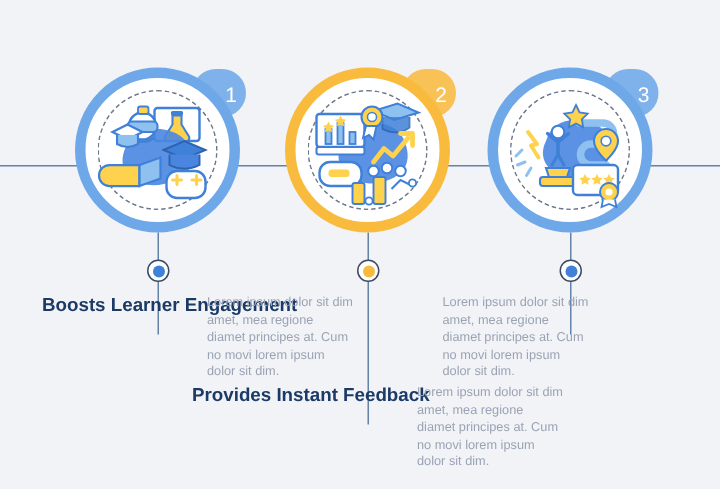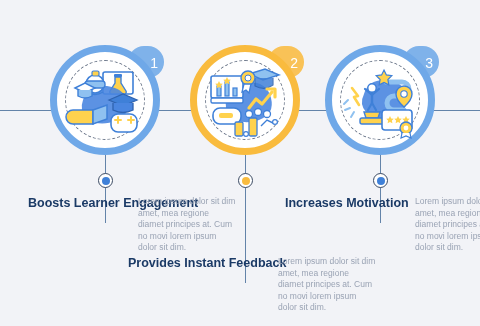--- a/index.html
+++ b/index.html
@@ -300,18 +300,17 @@
         </svg>
       </div>
     </div>
 
     <div class="drop short"></div>
     <div class="node">
         <i></i>
       </div>
 
     <div class="tblock t3">
-      <div class="title">Increases Motivation</div>
       <div class="desc">Lorem ipsum dolor sit dim amet, mea regione diamet principes at. Cum no movi lorem ipsum dolor sit dim.</div>
     </div>
   </div>
 
 </div>
 
 </body></html>

